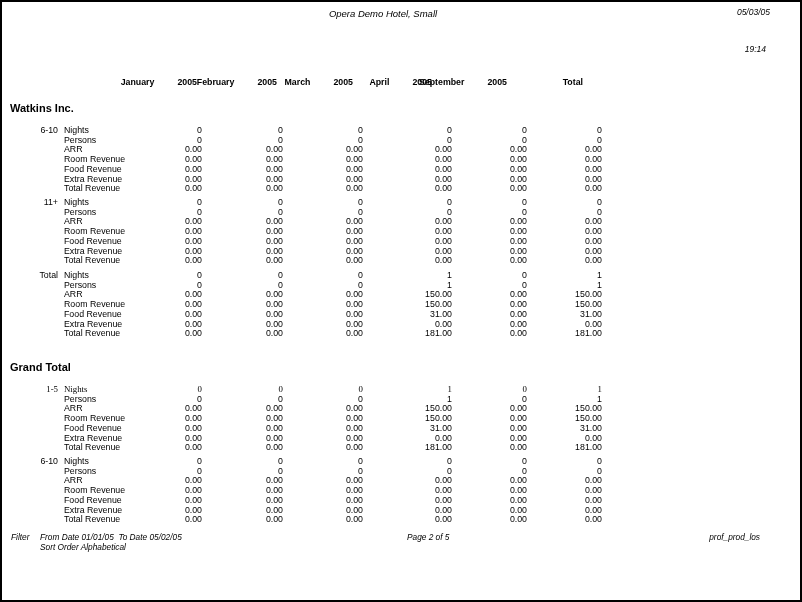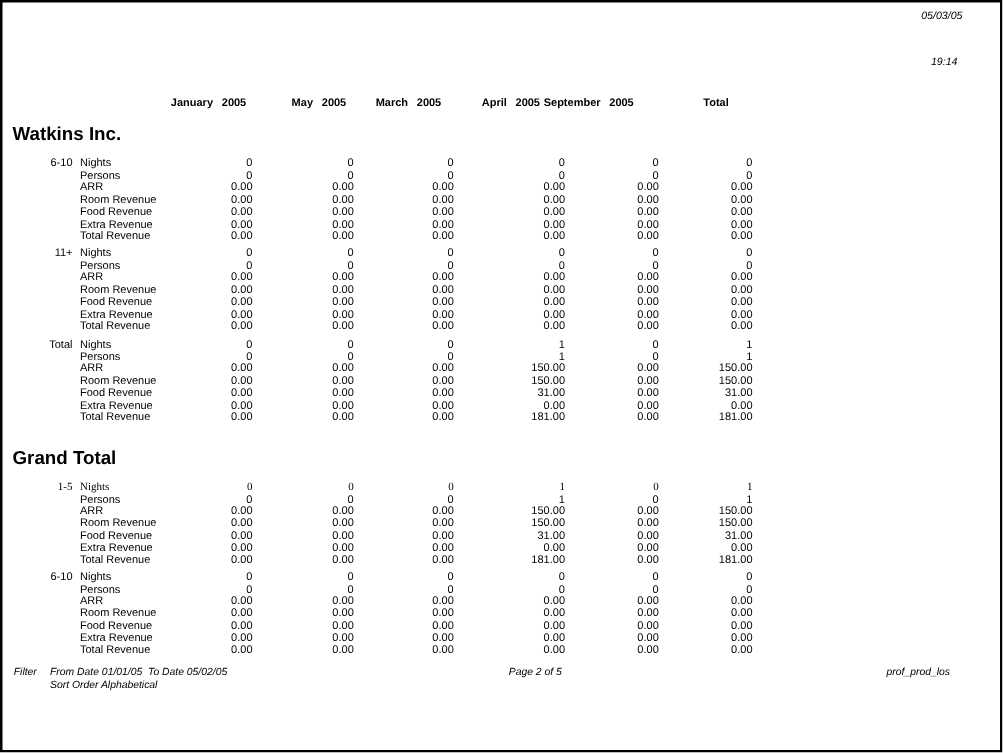--- a/index.html
+++ b/index.html
@@ -28,53 +28,54 @@
   }
   .opera{display:flex;align-items:center;margin-top:3px;margin-left:2px;}
   .opera-text{font-weight:bold;font-size:15px;letter-spacing:-0.6px;margin-left:-3px;}
   .hdr-hotel{top:6px;left:281px;width:200px;text-align:center;font-style:italic;font-size:9.5px;}
   .hdr-title{top:40px;left:280px;width:200px;text-align:center;font-style:italic;font-weight:bold;font-size:9.5px;}
   .hdr-date{top:5px;right:30px;font-style:italic;font-size:8.5px;}
   .hdr-time{top:42px;right:34px;font-style:italic;font-size:8.5px;}
   
   .colhead{
     position:absolute;top:75px;
-    display:flex;gap:7px;justify-content:flex-end;
+    display:flex;gap:23px;justify-content:flex-end;
     font-weight:bold;font-size:8.8px;line-height:10px;white-space:nowrap;
   }
   
-  .section-name{position:absolute;left:8px;font-weight:bold;font-size:15px;line-height:10px;}
+  .section-name{position:absolute;left:8px;font-weight:bold;font-size:11px;line-height:10px;}
   .trow{position:absolute;left:0;width:100%;height:10px;font-size:8.8px;line-height:10px;}
   .gl{position:absolute;left:0;width:56px;text-align:right;}
   .rl{position:absolute;left:62px;white-space:nowrap;}
   .cell{position:absolute;text-align:right;white-space:nowrap;}
   
   .foot{font-style:italic;font-size:8.3px;line-height:10px;white-space:pre;}
   .f-label{left:9px;top:530px;}
   .f-range{left:38px;top:530px;}
   .f-sort{left:38px;top:540px;}
   .f-page{left:405px;top:530px;}
   .f-code{right:40px;top:530px;}
 </style>
 </head>
 <body>
 
 <div class="page">
 
 
+  <div class="abs hdr-hotel">Opera Demo Hotel, Small</div>
   <div class="abs hdr-date">05/03/05</div>
   <div class="abs hdr-time">19:14</div>
 
   <div id="report-body">
       <div class="colhead" style="right: 603px;">
         <span class="">January</span>
         <span class="">2005</span>
       </div>
       <div class="colhead" style="right: 523px;">
-        <span class="">May</span>
+        <span class="">February</span>
         <span class="">2005</span>
       </div>
       <div class="colhead" style="right: 447px;">
         <span class="">March</span>
         <span class="">2005</span>
       </div>
       <div class="colhead" style="right: 368px;">
         <span class="">April</span>
         <span class="">2005</span>
       </div>

